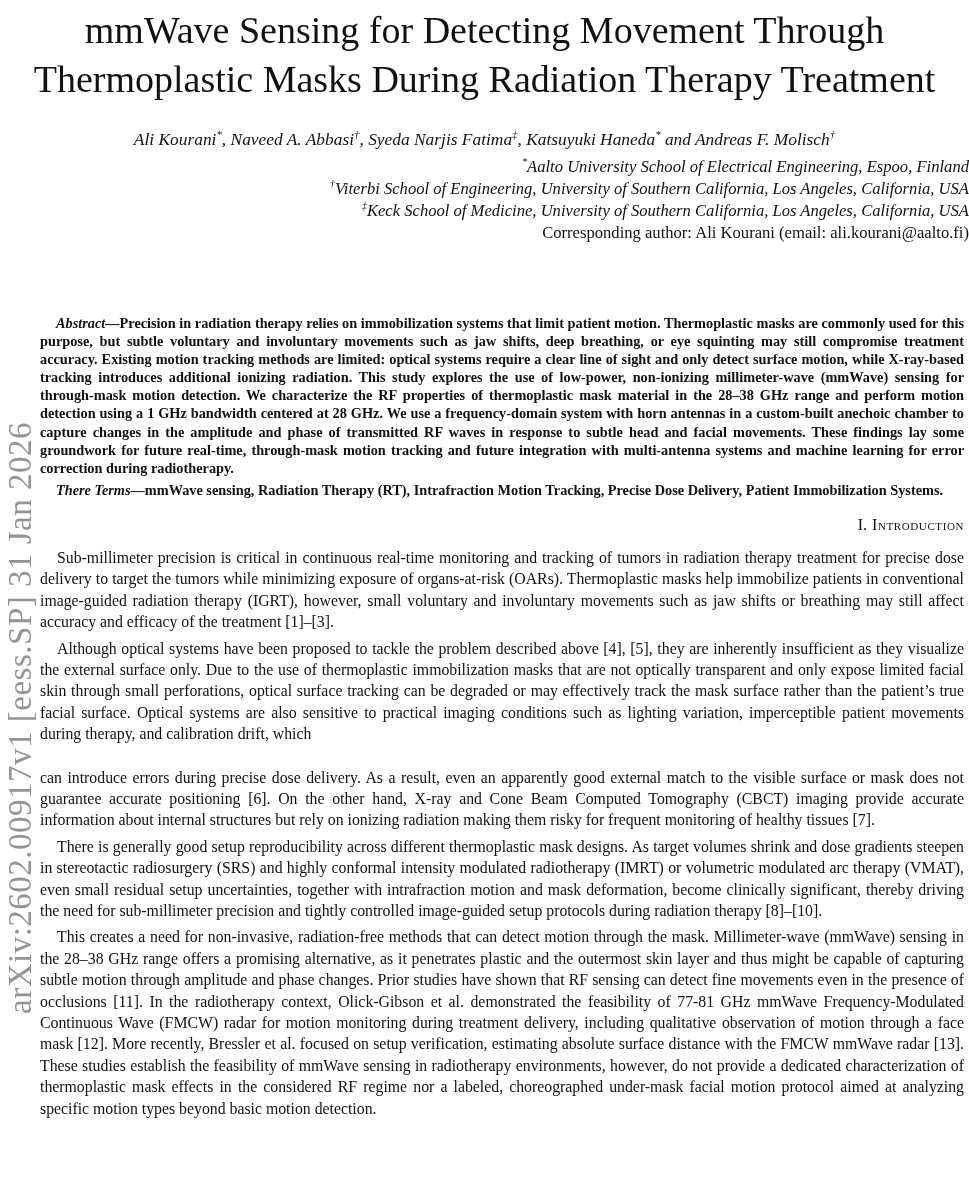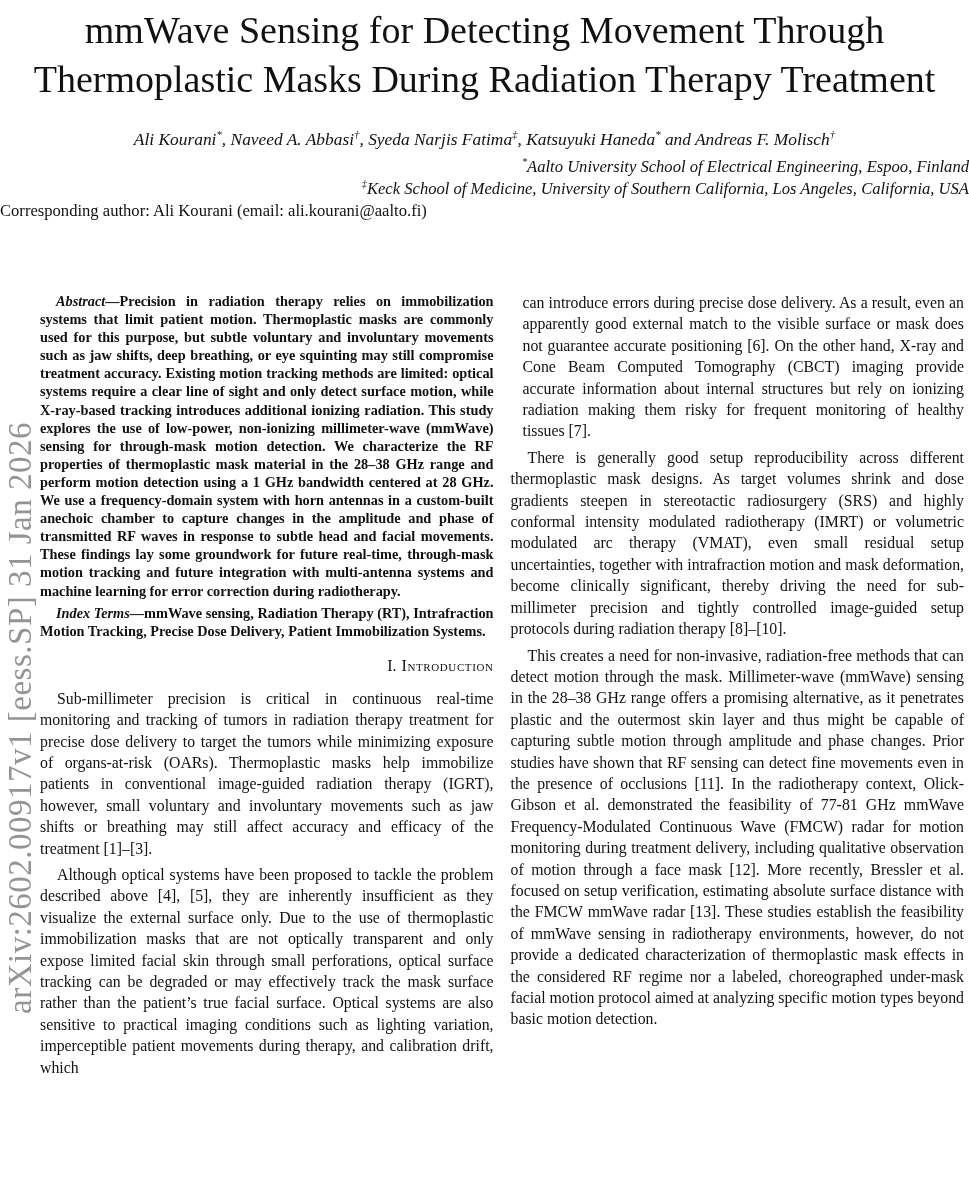--- a/index.html
+++ b/index.html
@@ -22,71 +22,72 @@
   
   .title {
     text-align: center; font-weight: 400;
     font-size: 38px; line-height: 49px;
     padding: 0 28px; margin-top: 2px;
   }
   .authors { text-align: center; font-size: 17.4px; line-height: 22px; margin-top: 24px; font-style: italic; }
   sup { font-size: 0.62em; vertical-align: super; line-height: 0; }
   .affiliations { margin-top: 6px; }
   .affiliation { text-align: right; font-style: italic; font-size: 16.6px; line-height: 22px; }
-  .corresponding { text-align: left; font-size: 16.6px; line-height: 22px; }
+  .corresponding { text-align: right; font-size: 16.6px; line-height: 22px; }
 
   
-  .columns { display: flex; gap: 17px; padding: 0 5px 0 40px; margin-top: 70px; }
+  .columns { display: flex; gap: 17px; padding: 0 5px 0 40px; margin-top: 70px; flex-direction: column; }
   .col { flex: 1 1 0; min-width: 0; text-align: justify; }
 
   .abstract-par, .index-terms-par {
     font-weight: 700; font-size: 14.3px; line-height: 18.1px;
     text-indent: 16px;
   }
   .index-terms-par { margin-top: 4px; }
   .lead-label { font-style: italic; }
 
   .section-heading {
     text-align: right; font-weight: 400; font-size: 16px;
     margin: 17px 0 13px 0; text-indent: 0;
   }
   .sc { font-variant: small-caps; letter-spacing: 0.6px; margin-left: 5px; }
 
   .body-par {
     font-size: 15.8px; line-height: 21.4px;
     text-indent: 17px; margin-bottom: 5px;
   }
-  .no-indent { text-indent: 0; margin-left: 12px; }
+  .no-indent { text-indent: 0; }
 </style>
 </head>
 <body>
 
 <div class="page">
 
   <div class="arxiv-watermark">arXiv:2602.00917v1  [eess.SP]  31 Jan 2026</div>
 
   <header>
     <h1 class="title">mmWave Sensing for Detecting Movement Through Thermoplastic Masks During Radiation Therapy Treatment</h1>
 
     <div class="authors"><span>Ali Kourani</span><sup>*</sup><span>, </span><span>Naveed A. Abbasi</span><sup>†</sup><span>, </span><span>Syeda Narjis Fatima</span><sup>‡</sup><span>, </span><span>Katsuyuki Haneda</span><sup>*</sup><span> and </span><span>Andreas F. Molisch</span><sup>†</sup></div>
 
     <div class="affiliations">
       <div class="affiliation"><sup>*</sup><span>Aalto University School of Electrical Engineering, Espoo, Finland</span></div>
+      <div class="affiliation"><sup>†</sup><span>Viterbi School of Engineering, University of Southern California, Los Angeles, California, USA</span></div>
       <div class="affiliation"><sup>‡</sup><span>Keck School of Medicine, University of Southern California, Los Angeles, California, USA</span></div>
     </div>
 
     <div class="corresponding">Corresponding author: Ali Kourani (email: ali.kourani@aalto.fi)</div>
   </header>
 
   <div class="columns">
 
     <div class="col">
       <p class="abstract-par"><span class="lead-label">Abstract—</span><span>Precision in radiation therapy relies on immobilization systems that limit patient motion. Thermoplastic masks are commonly used for this purpose, but subtle voluntary and involuntary movements such as jaw shifts, deep breathing, or eye squinting may still compromise treatment accuracy. Existing motion tracking methods are limited: optical systems require a clear line of sight and only detect surface motion, while X-ray-based tracking introduces additional ionizing radiation. This study explores the use of low-power, non-ionizing millimeter-wave (mmWave) sensing for through-mask motion detection. We characterize the RF properties of thermoplastic mask material in the 28–38 GHz range and perform motion detection using a 1 GHz bandwidth centered at 28 GHz. We use a frequency-domain system with horn antennas in a custom-built anechoic chamber to capture changes in the amplitude and phase of transmitted RF waves in response to subtle head and facial movements. These findings lay some groundwork for future real-time, through-mask motion tracking and future integration with multi-antenna systems and machine learning for error correction during radiotherapy.</span></p>
 
-      <p class="index-terms-par"><span class="lead-label">Index Terms—</span><span>mmWave sensing, Radiation Therapy (RT), Intrafraction Motion Tracking, Precise Dose Delivery, Patient Immobilization Systems.</span></p>
+      <p class="index-terms-par"><span class="lead-label">There Terms—</span><span>mmWave sensing, Radiation Therapy (RT), Intrafraction Motion Tracking, Precise Dose Delivery, Patient Immobilization Systems.</span></p>
 
       <h2 class="section-heading"><span>I.</span><span class="sc">Introduction</span></h2>
 
       <p class="body-par">Sub-millimeter precision is critical in continuous real-time monitoring and tracking of tumors in radiation therapy treatment for precise dose delivery to target the tumors while minimizing exposure of organs-at-risk (OARs). Thermoplastic masks help immobilize patients in conventional image-guided radiation therapy (IGRT), however, small voluntary and involuntary movements such as jaw shifts or breathing may still affect accuracy and efficacy of the treatment [1]–[3].</p>
       <p class="body-par">Although optical systems have been proposed to tackle the problem described above [4], [5], they are inherently insufficient as they visualize the external surface only. Due to the use of thermoplastic immobilization masks that are not optically transparent and only expose limited facial skin through small perforations, optical surface tracking can be degraded or may effectively track the mask surface rather than the patient’s true facial surface. Optical systems are also sensitive to practical imaging conditions such as lighting variation, imperceptible patient movements during therapy, and calibration drift, which</p>
     </div>
 
     <div class="col">
       <p class="body-par no-indent">can introduce errors during precise dose delivery. As a result, even an apparently good external match to the visible surface or mask does not guarantee accurate positioning [6]. On the other hand, X-ray and Cone Beam Computed Tomography (CBCT) imaging provide accurate information about internal structures but rely on ionizing radiation making them risky for frequent monitoring of healthy tissues [7].</p>
       <p class="body-par">There is generally good setup reproducibility across different thermoplastic mask designs. As target volumes shrink and dose gradients steepen in stereotactic radiosurgery (SRS) and highly conformal intensity modulated radiotherapy (IMRT) or volumetric modulated arc therapy (VMAT), even small residual setup uncertainties, together with intrafraction motion and mask deformation, become clinically significant, thereby driving the need for sub-millimeter precision and tightly controlled image-guided setup protocols during radiation therapy [8]–[10].</p>

